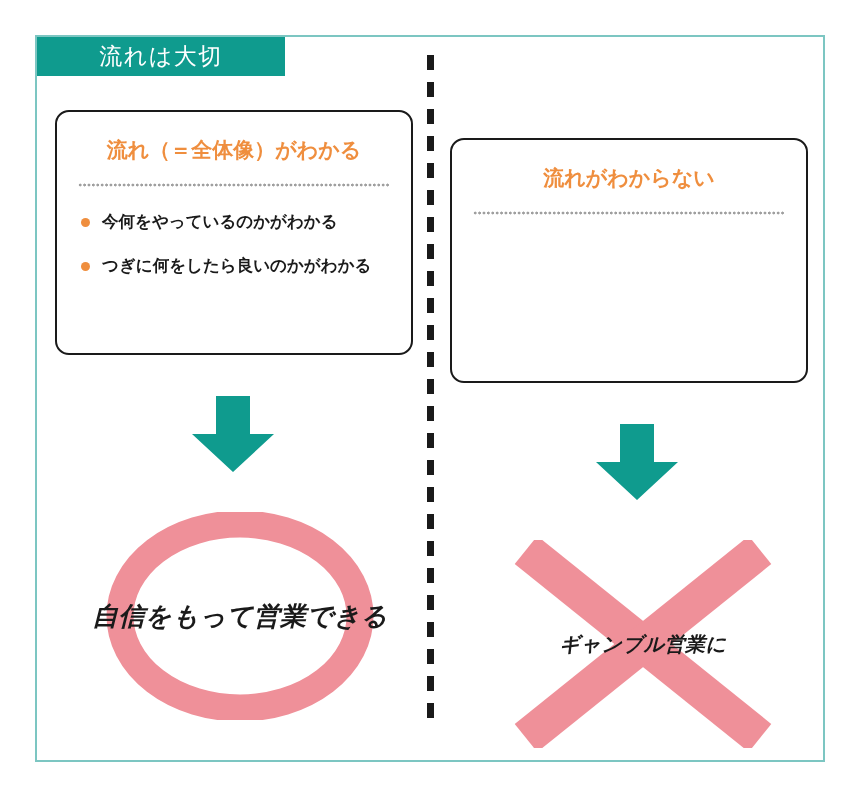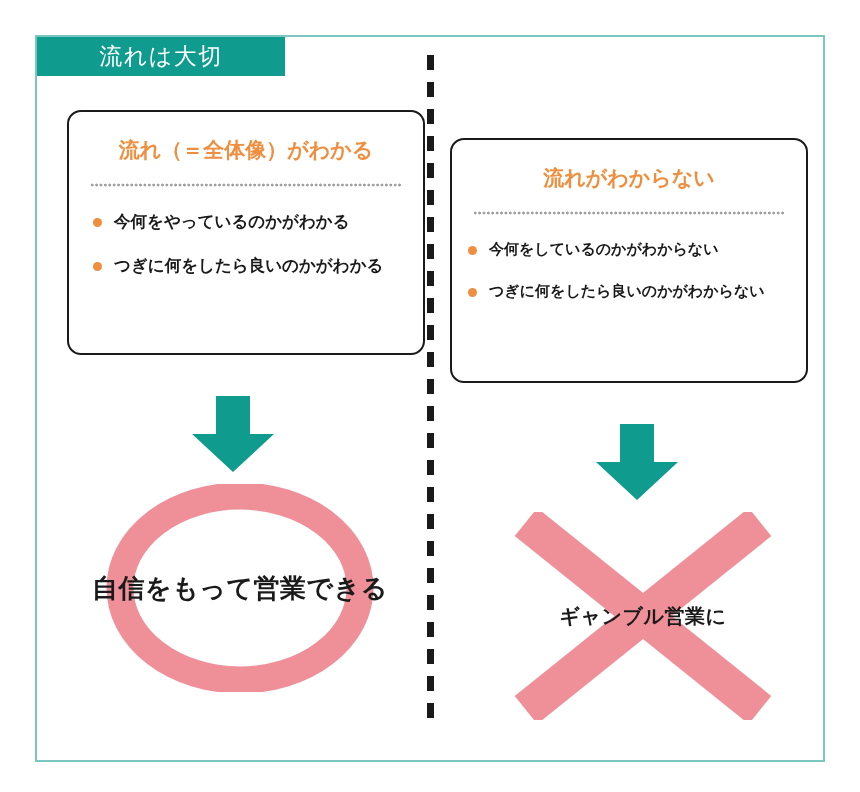--- a/index.html
+++ b/index.html
@@ -87,21 +87,21 @@
   .card {
     position: absolute;
     top: 110px;
     width: 358px;
     height: 245px;
     border: 2px solid #1a1a1a;
     border-radius: 14px;
     background: #ffffff;
     box-sizing: border-box;
   }
-  .column.left .card  { left: 67px; }
+  .column.left .card  { left: 55px; }
   .column.right .card { left: 20px; }
 
   .card-title {
     text-align: center;
     color: #ef8e3e;
     font-size: 21px;
     font-weight: 700;
     margin-top: 26px;
     line-height: 1.2;
     white-space: nowrap;
@@ -156,23 +156,24 @@
     top: 396px;
     width: 82px;
     height: 76px;
   }
   .column.left .arrow  { left: 192px; }
   .column.right .arrow { left: 166px; }
 
   
   .result {
     position: absolute;
-    top: 484px;
+    top: 512px;
     width: 290px;
     height: 208px;
+    font-style: italic;
   }
   .column.left .result  { left: 95px; }
   .column.right .result { left: 68px; }
 
   .result-shape {
     position: absolute;
     left: 0;
     top: 0;
     width: 100%;
     height: 100%;
@@ -241,30 +242,20 @@
 
   </div>
 
   <div class="column right">
 
     <div class="card">
       <div class="card-title">流れがわからない</div>
 
       <div class="card-divider"></div>
 
-      <ul class="bullets">
-        <li class="bullet-row">
-          <span class="bullet-dot"></span>
-          <span class="bullet-text">今何をしているのかがわからない</span>
-        </li>
-        <li class="bullet-row">
-          <span class="bullet-dot"></span>
-          <span class="bullet-text">つぎに何をしたら良いのかがわからない</span>
-        </li>
-      </ul>
     </div>
 
     <div class="arrow">
       <svg viewBox="0 0 82 76" width="82" height="76" aria-hidden="true">
         <polygon points="24,0 58,0 58,38 82,38 41,76 0,38 24,38" fill="#0f9b8e"></polygon>
       </svg>
     </div>
 
     <div class="result">
       <div class="result-shape">

